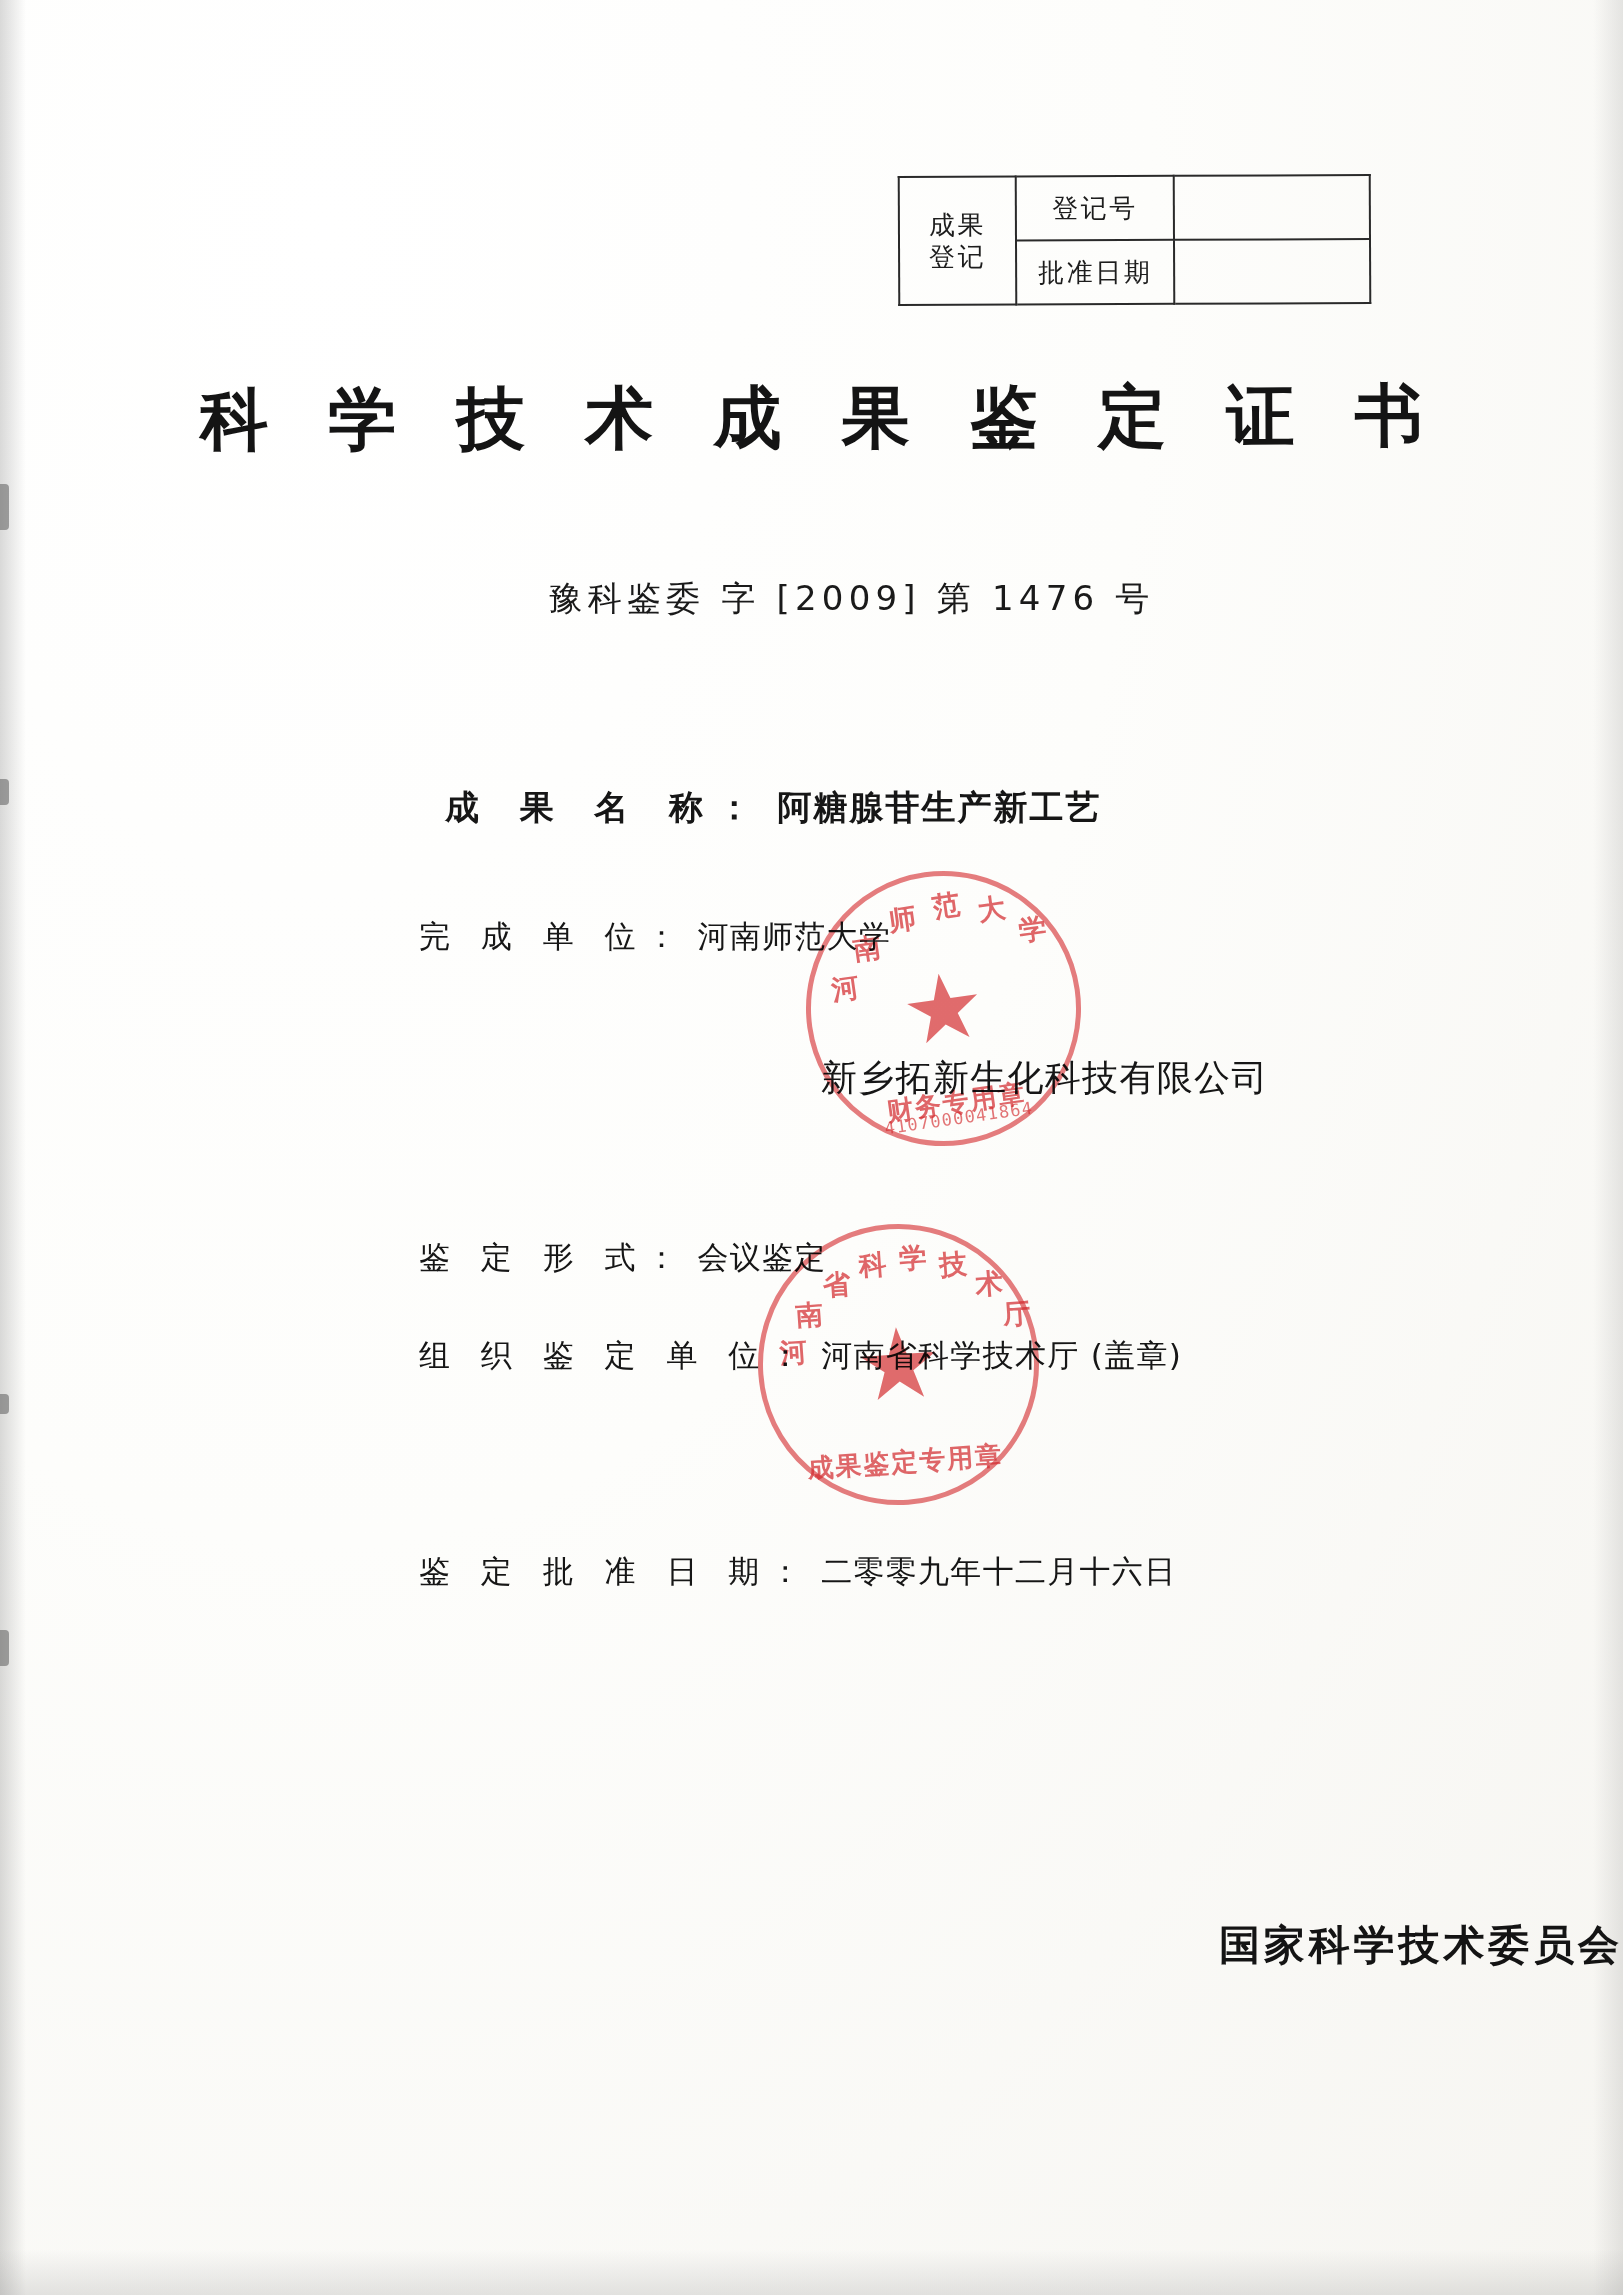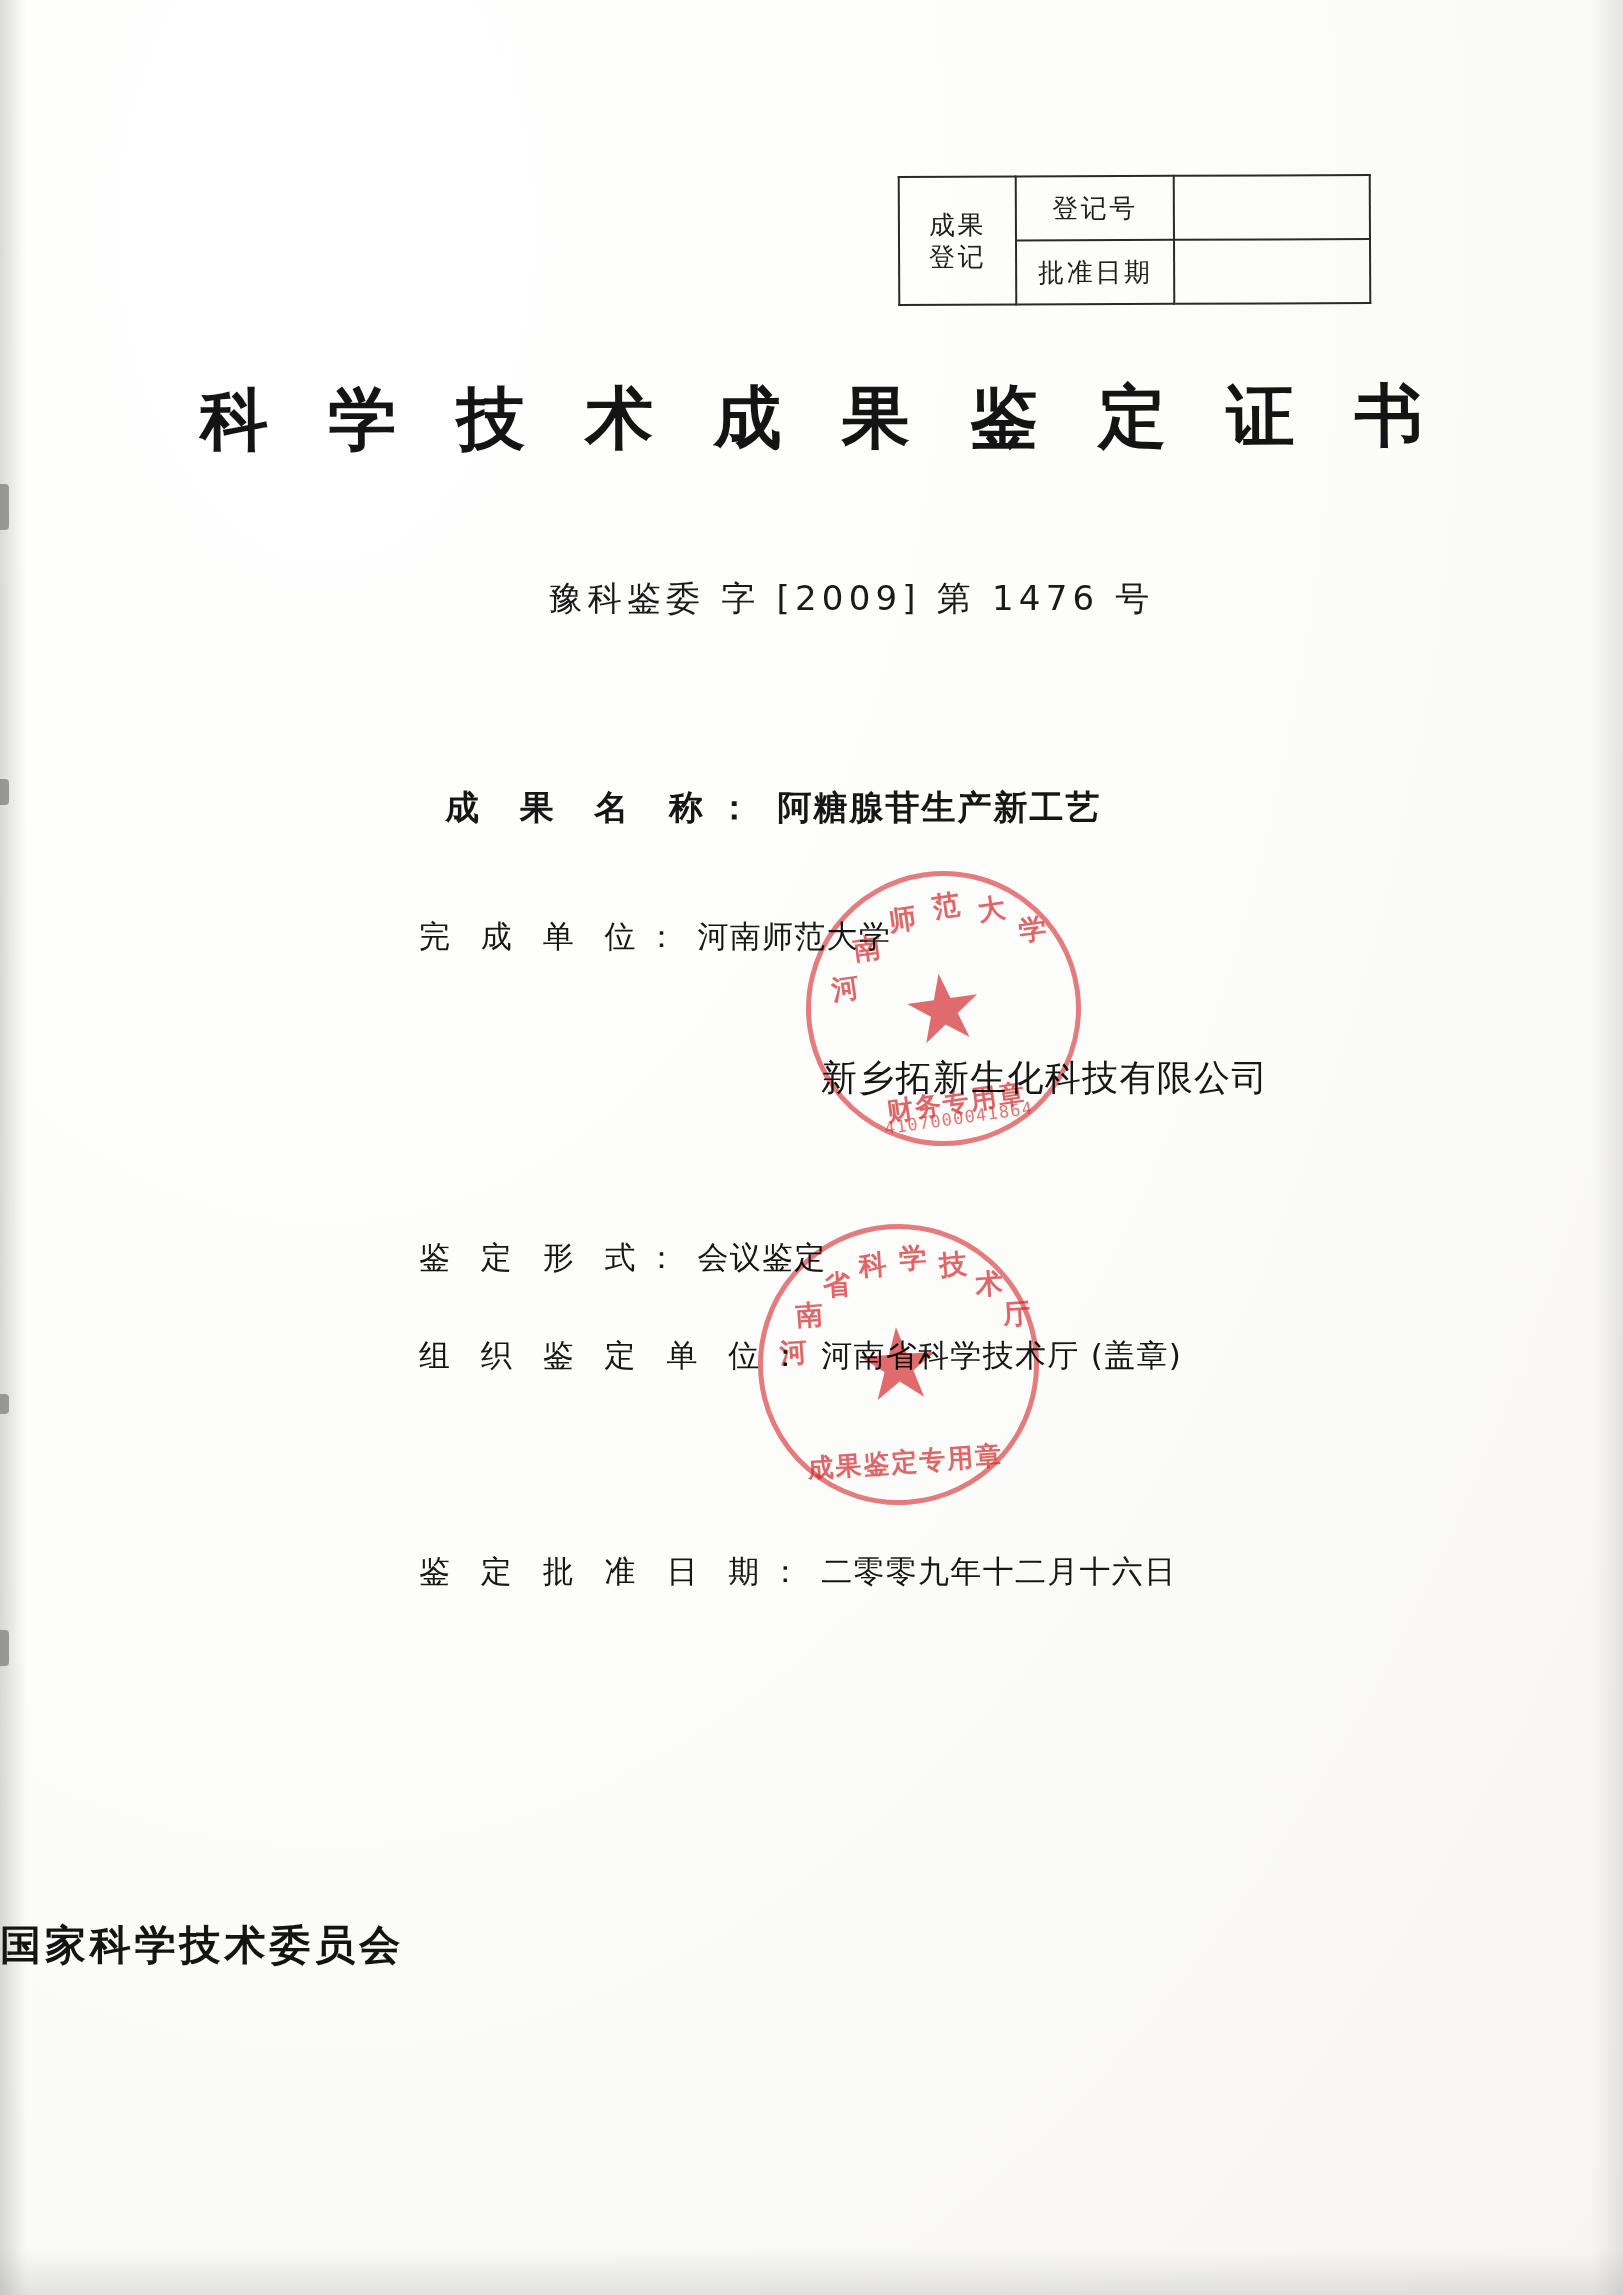--- a/index.html
+++ b/index.html
@@ -153,21 +153,21 @@
   #row-org  { top: 1335px; }
   #row-date { top: 1443px; }
   #row-approve { top: 1551px; text-align: right; }
 
   
   #footer-org {
     position: absolute;
     top: 1918px;
     left: 0;
     width: 100%;
-    text-align: left;
+    text-align: right;
     font-family: "DejaVu Sans", sans-serif;
     font-weight: bold;
     font-size: 41px;
     letter-spacing: 3.9px;
     color: #141414;
   }
   #footer-year {
     position: absolute;
     top: 2003px;
     left: 0;

